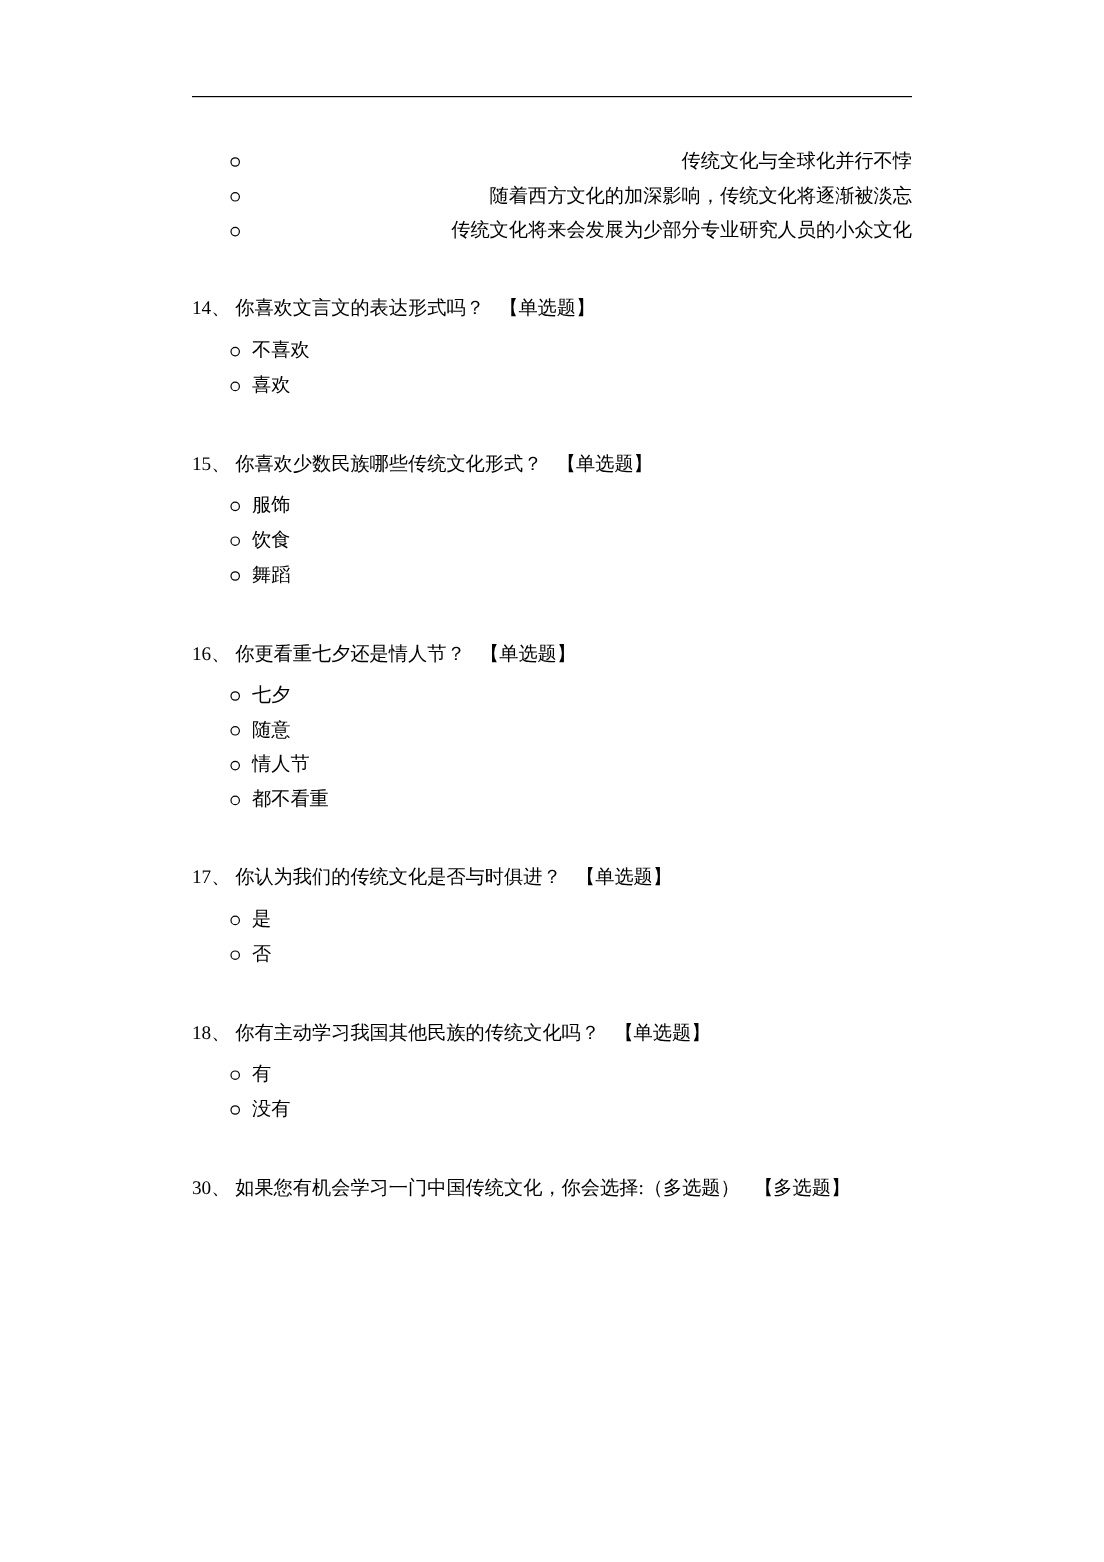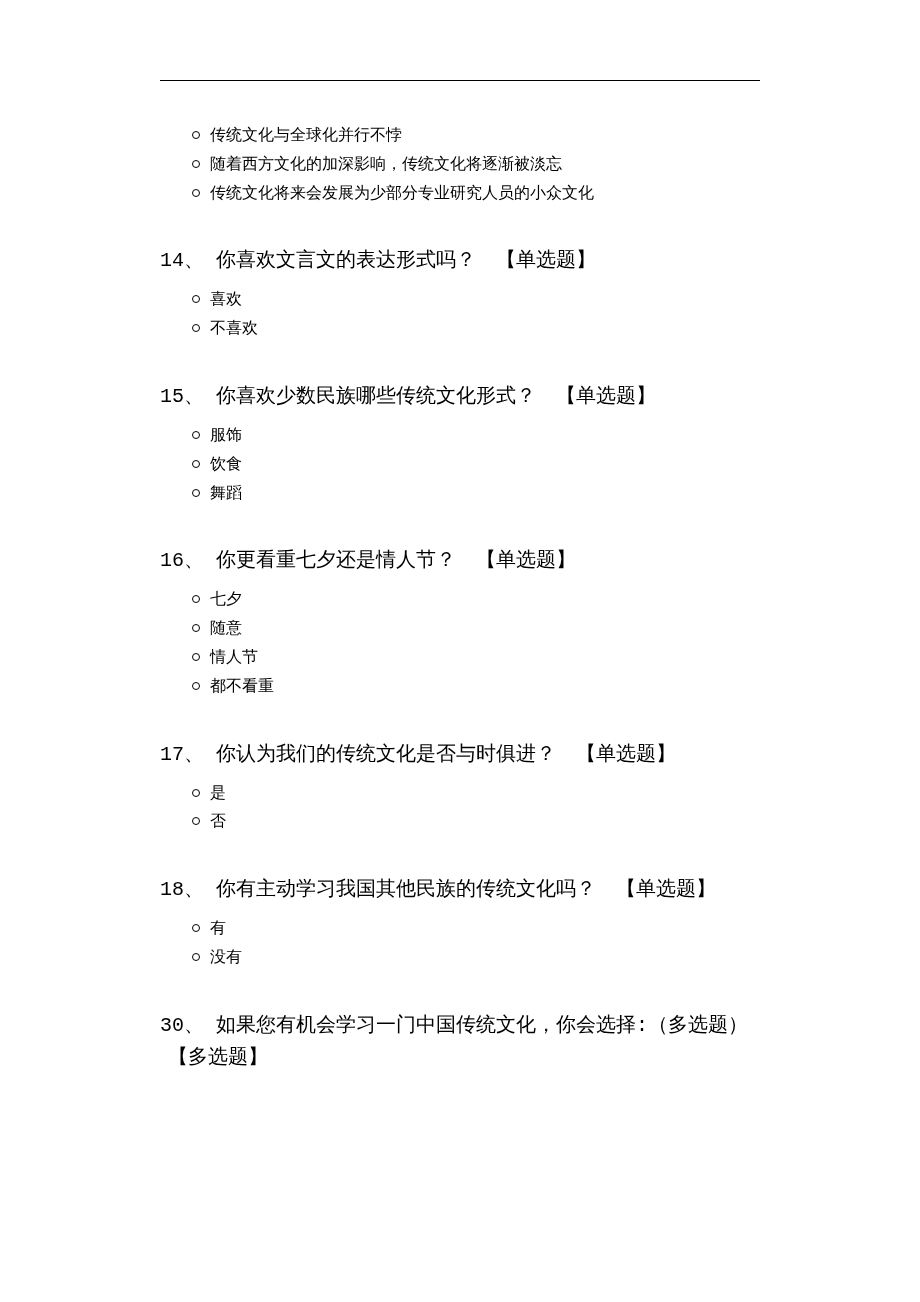--- a/index.html
+++ b/index.html
@@ -16,22 +16,22 @@
     box-sizing: border-box;
   }
   .top-rule {
     border-top: 1px solid #000;
     height: 0;
     margin-bottom: 40px;
   }
   .question {
     margin-top: 38px;
     margin-bottom: 6px;
-    font-family: Liberation Mono, monospace;
-    font-size: 20px;
+    font-family: Liberation Serif, serif;
+    font-size: 16px;
     line-height: 1.6;
   }
   .question .qnum {
     display: inline;
   }
   .question .qtext {
     display: inline;
   }
   .question .qtype {
     display: inline;
@@ -54,20 +54,21 @@
     left: 4px;
     top: 10px;
     width: 6px;
     height: 6px;
     border: 1.5px solid #000;
     border-radius: 50%;
     background: transparent;
   }
   .first-block .options {
     margin-top: 0;
+    text-align: right;
   }
   .first-block {
     margin-top: 0;
   }
 </style>
 </head>
 <body>
 
 <div class="page">
   <div class="top-rule"></div>
@@ -79,22 +80,22 @@
       <li>传统文化将来会发展为少部分专业研究人员的小众文化</li>
     </ul>
   </div>
 
   <div class="question">
     <span class="qnum">14、</span>
     <span class="qtext">你喜欢文言文的表达形式吗？</span>
     <span class="qtype">【单选题】</span>
   </div>
   <ul class="options">
+    <li>不喜欢</li>
     <li>喜欢</li>
-    <li>不喜欢</li>
   </ul>
 
   <div class="question">
     <span class="qnum">15、</span>
     <span class="qtext">你喜欢少数民族哪些传统文化形式？</span>
     <span class="qtype">【单选题】</span>
   </div>
   <ul class="options">
     <li>服饰</li>
     <li>饮食</li>

